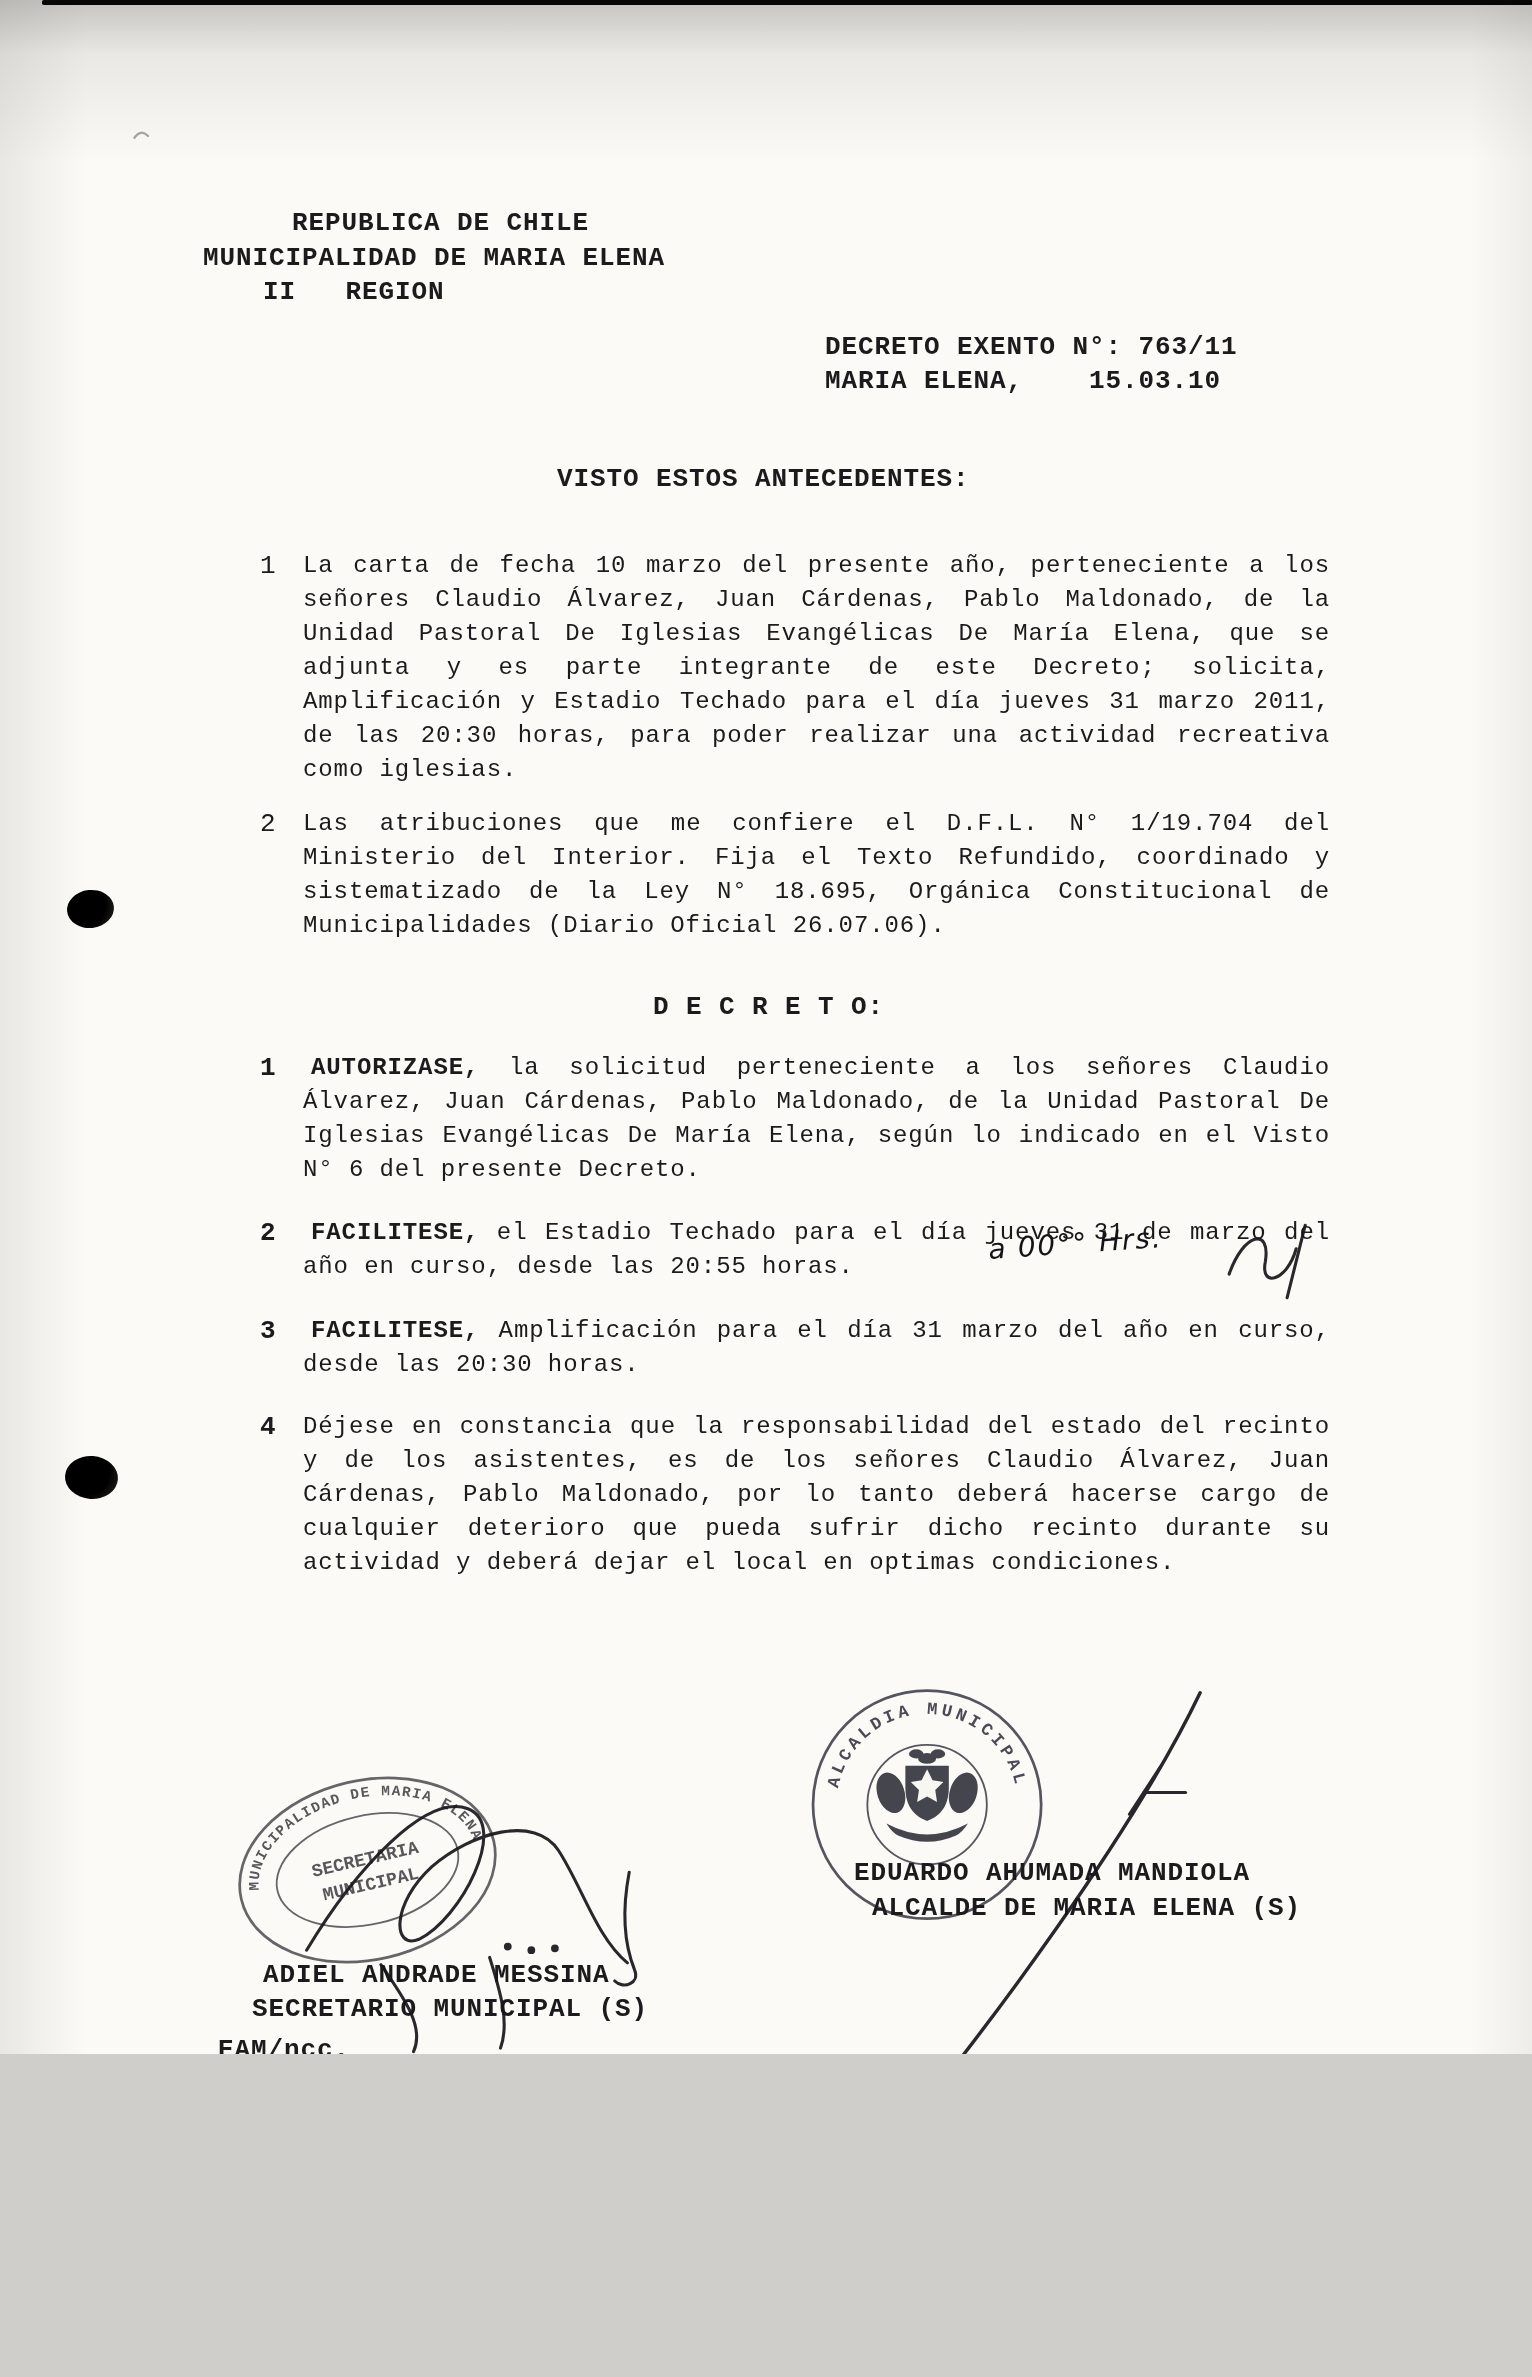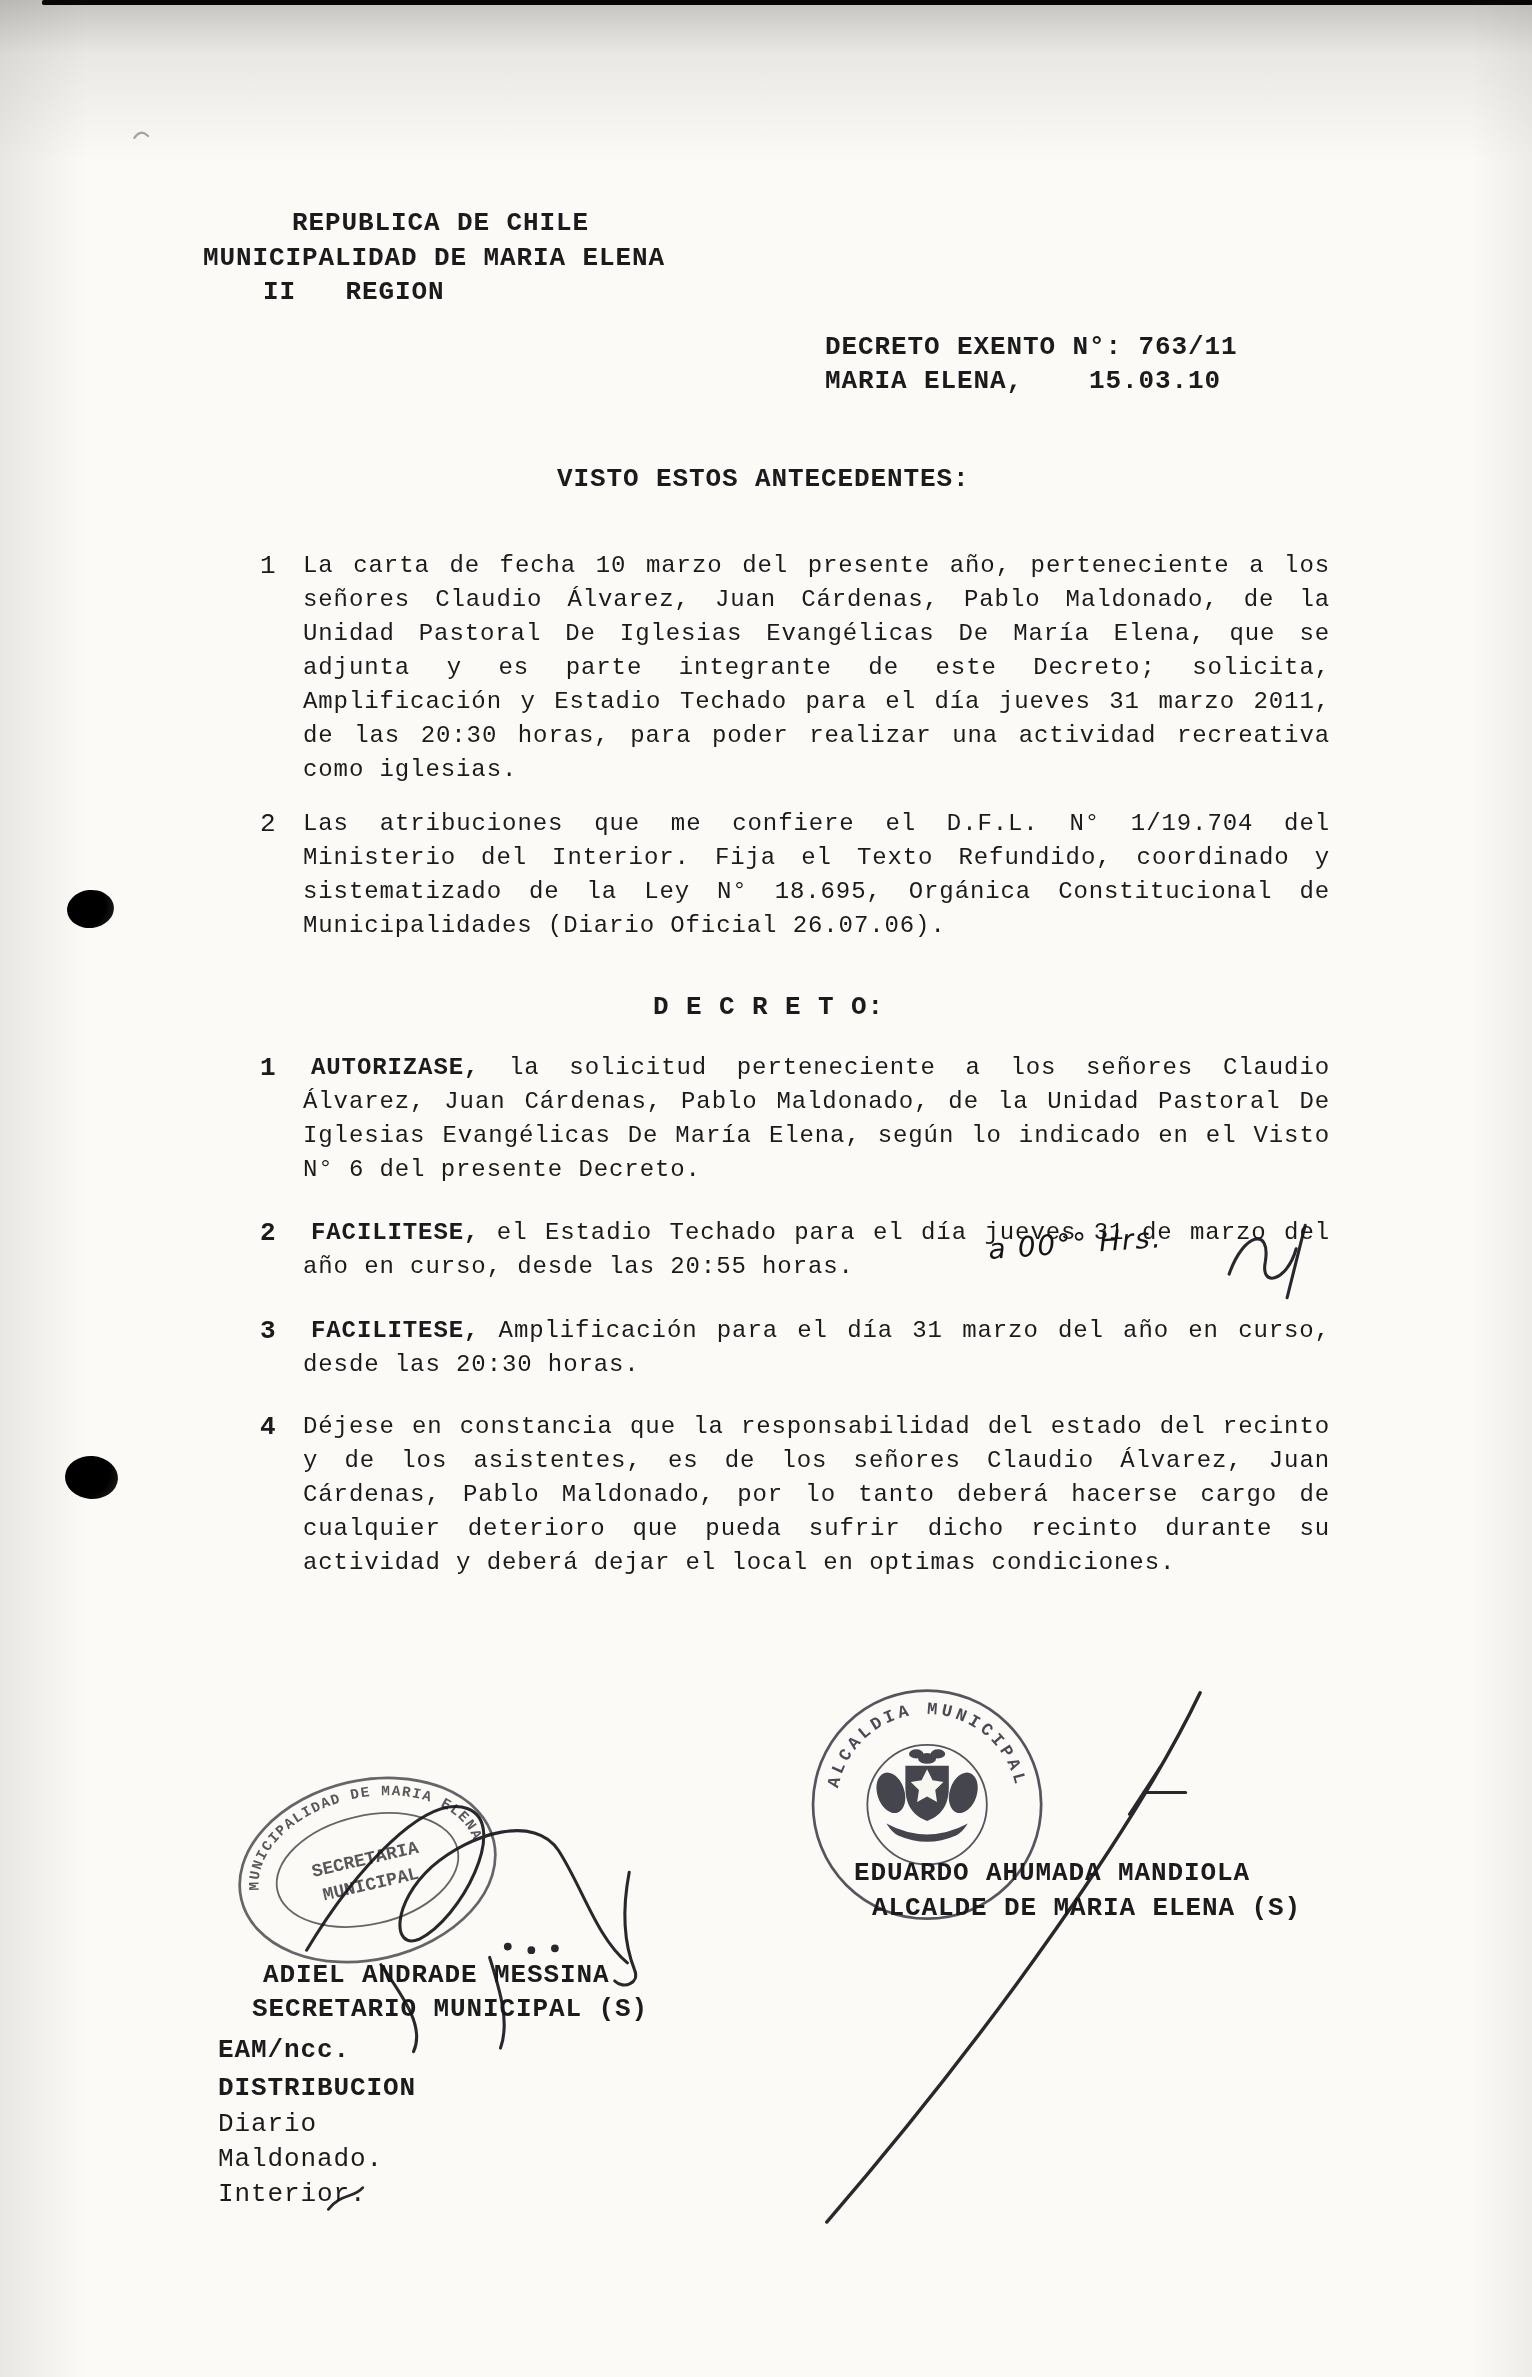--- a/index.html
+++ b/index.html
@@ -3,21 +3,21 @@
 <meta charset="utf-8">
 <style>
   html,body{margin:0;padding:0;}
   body{
     width:1533px;height:2377px;
     background:#cfcecb;
     font-family:"Liberation Mono","DejaVu Sans Mono",monospace;
     color:#1b1b1d;
   }
   .page{
-    position:relative;width:1533px;height:2377px;overflow:hidden;
+    position:relative;width:1533px;height:2054px;overflow:hidden;
     background:
       linear-gradient(180deg, rgba(108,106,102,.38) 0px, rgba(140,138,134,.16) 54px, rgba(160,158,154,0) 163px),
       linear-gradient(90deg, rgba(120,118,114,.14) 0px, rgba(120,118,114,0) 86px),
       linear-gradient(270deg, rgba(120,118,114,.10) 0px, rgba(120,118,114,0) 63px),
       #fbfaf6;
   }
   .scanline{position:absolute;left:42px;top:0;width:1491px;height:5.4px;background:#070707;border-radius:1.8px;z-index:2;}
   .hole{position:absolute;background:radial-gradient(circle at 40% 40%, #000 55%, #2e2c29 100%);border-radius:50%;z-index:4;}
   .hole.h1{left:67px;top:890px;width:47px;height:38px;transform:rotate(-6deg);}
   .hole.h2{left:65px;top:1456px;width:53px;height:43px;transform:rotate(4deg);}

